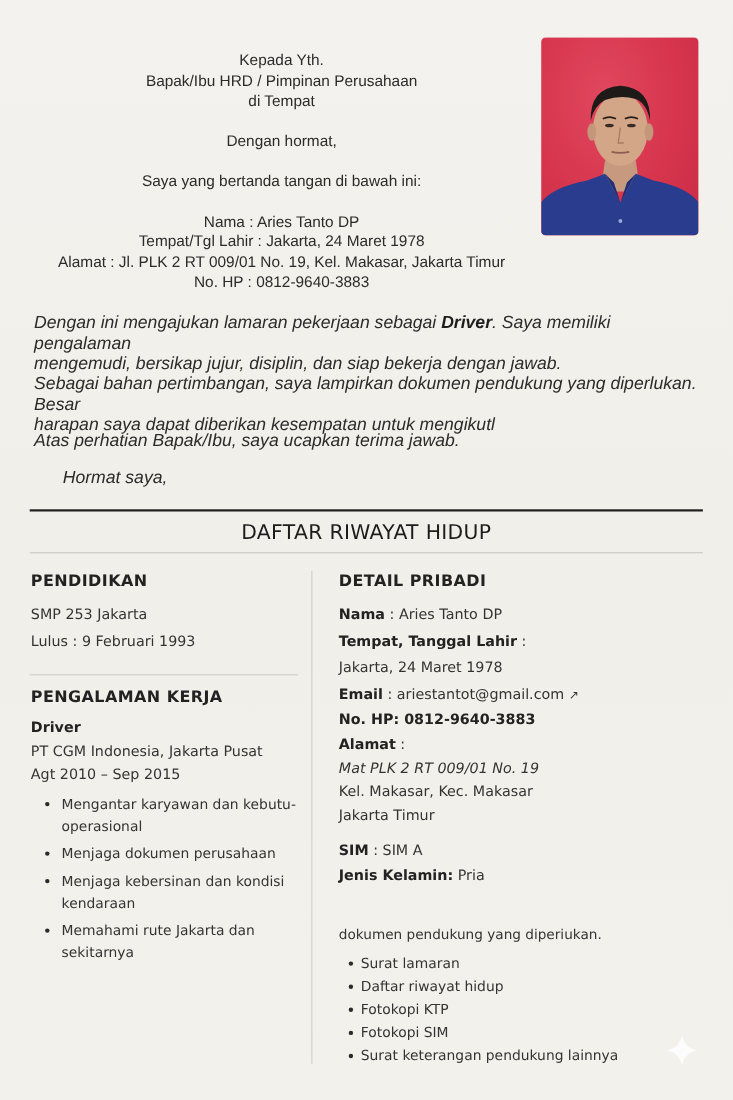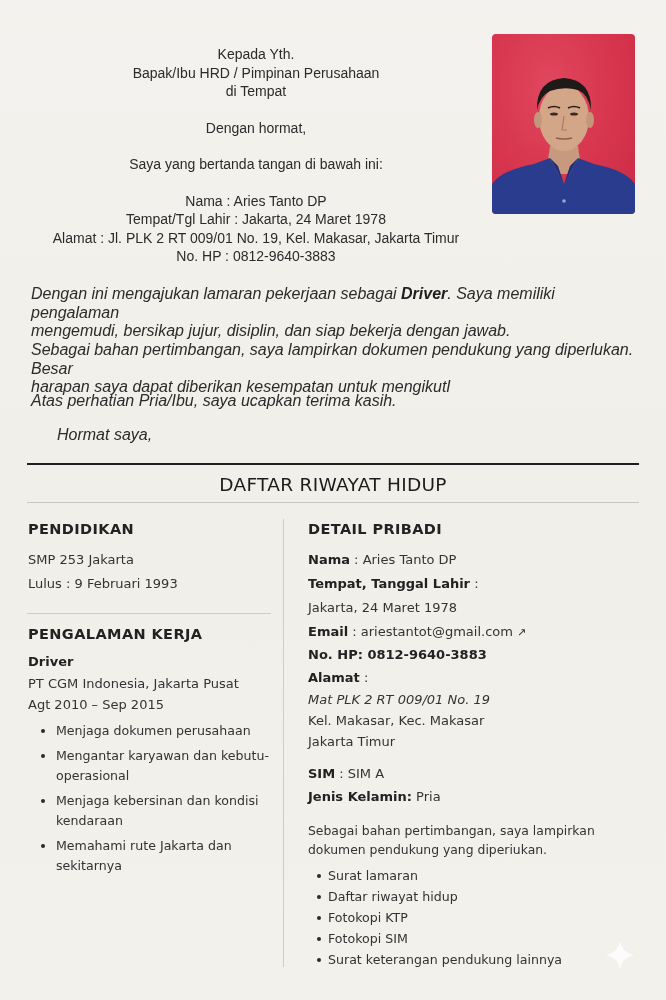--- a/index.html
+++ b/index.html
@@ -206,62 +206,62 @@
 <p class="abs wide-para" style="top:285px;">
   <span>Dengan ini mengajukan lamaran pekerjaan sebagai </span><b>Driver</b><span>. Saya memiliki pengalaman</span><br>
   <span>mengemudi, bersikap jujur, disiplin, dan siap bekerja dengan jawab.</span>
 </p>
 
 <p class="abs wide-para" style="top:341px;">
   <span>Sebagai bahan pertimbangan, saya lampirkan dokumen pendukung yang diperlukan. Besar</span><br>
   <span>harapan saya dapat diberikan kesempatan untuk mengikutl</span>
 </p>
 
-<p class="abs wide-para" style="top:392px;">Atas perhatian Pria/Ibu, saya ucapkan terima kasih.</p>
+<p class="abs wide-para" style="top:392px;">Atas perhatian Bapak/Ibu, saya ucapkan terima jawab.</p>
 <p class="abs wide-para" style="top:426px;margin-left:26px;">Hormat saya,</p>
 
 <div class="abs rule-thick"></div>
 <h1 class="abs cv-title">DAFTAR RIWAYAT HIDUP</h1>
 <div class="abs rule-thin"></div>
 <div class="abs col-divider"></div>
 
 <h2 class="abs section-heading" style="left:28px; top:521px;">PENDIDIKAN</h2>
 <p class="abs cv-text" style="left:28px; top:552px;">SMP 253 Jakarta</p>
 <p class="abs cv-text" style="left:28px; top:576px;">Lulus : 9 Februari 1993</p>
 
 <div class="abs left-divider"></div>
 
 <h2 class="abs section-heading" style="left:28px; top:626px;">PENGALAMAN KERJA</h2>
 <p class="abs cv-text" style="left:28px; top:654px; font-weight:bold; color:#222;">Driver</p>
 <p class="abs cv-text" style="left:28px; top:676px;">PT CGM Indonesia, Jakarta Pusat</p>
 <p class="abs cv-text" style="left:28px; top:697px;">Agt 2010 – Sep 2015</p>
 
 <ul class="abs bullets left-bullets">
+  <li><span class="dot"></span><span>Mengantar karyawan dan kebutu-</span><br><span>operasional</span></li>
   <li><span class="dot"></span><span>Menjaga dokumen perusahaan</span></li>
-  <li><span class="dot"></span><span>Mengantar karyawan dan kebutu-</span><br><span>operasional</span></li>
   <li><span class="dot"></span><span>Menjaga kebersinan dan kondisi</span><br><span>kendaraan</span></li>
   <li><span class="dot"></span><span>Memahami rute Jakarta dan</span><br><span>sekitarnya</span></li>
 </ul>
 
 <h2 class="abs section-heading" style="left:308px; top:521px;">DETAIL PRIBADI</h2>
 
 <p class="abs cv-text" style="left:308px; top:552px;"><b>Nama</b><span> : Aries Tanto DP</span></p>
 <p class="abs cv-text" style="left:308px; top:576px;"><b>Tempat, Tanggal Lahir</b><span> :</span></p>
 <p class="abs cv-text" style="left:308px; top:600px;">Jakarta, 24 Maret 1978</p>
 <p class="abs cv-text" style="left:308px; top:624px;"><b>Email</b><span> : ariestantot@gmail.com</span> <span style="font-size:11px;">↗</span></p>
 <p class="abs cv-text" style="left:308px; top:647px; font-weight:bold; color:#222;">No. HP: 0812-9640-3883</p>
 <p class="abs cv-text" style="left:308px; top:670px;"><b>Alamat</b><span> :</span></p>
 <p class="abs cv-text" style="left:308px; top:692px;font-style:italic;">Mat PLK 2 RT 009/01 No. 19</p>
 <p class="abs cv-text" style="left:308px; top:713px;">Kel. Makasar, Kec. Makasar</p>
 <p class="abs cv-text" style="left:308px; top:734px;">Jakarta Timur</p>
 <p class="abs cv-text" style="left:308px; top:766px;"><b>SIM</b><span> : SIM A</span></p>
 <p class="abs cv-text" style="left:308px; top:789px;"><b>Jenis Kelamin:</b><span> Pria</span></p>
 
 <p class="abs cv-text" style="left:308px; top:821px; font-size:12.4px; line-height:19px;">
-  <span>Sebagai bahan pertimbangan, saya lampirkan</span><br>
+  <br>
   <span>dokumen pendukung yang diperiukan.</span>
 </p>
 
 <ul class="abs bullets right-bullets">
   <li><span class="dot"></span><span>Surat lamaran</span></li>
   <li><span class="dot"></span><span>Daftar riwayat hidup</span></li>
   <li><span class="dot"></span><span>Fotokopi KTP</span></li>
   <li><span class="dot"></span><span>Fotokopi SIM</span></li>
   <li><span class="dot"></span><span>Surat keterangan pendukung lainnya</span></li>
 </ul>

